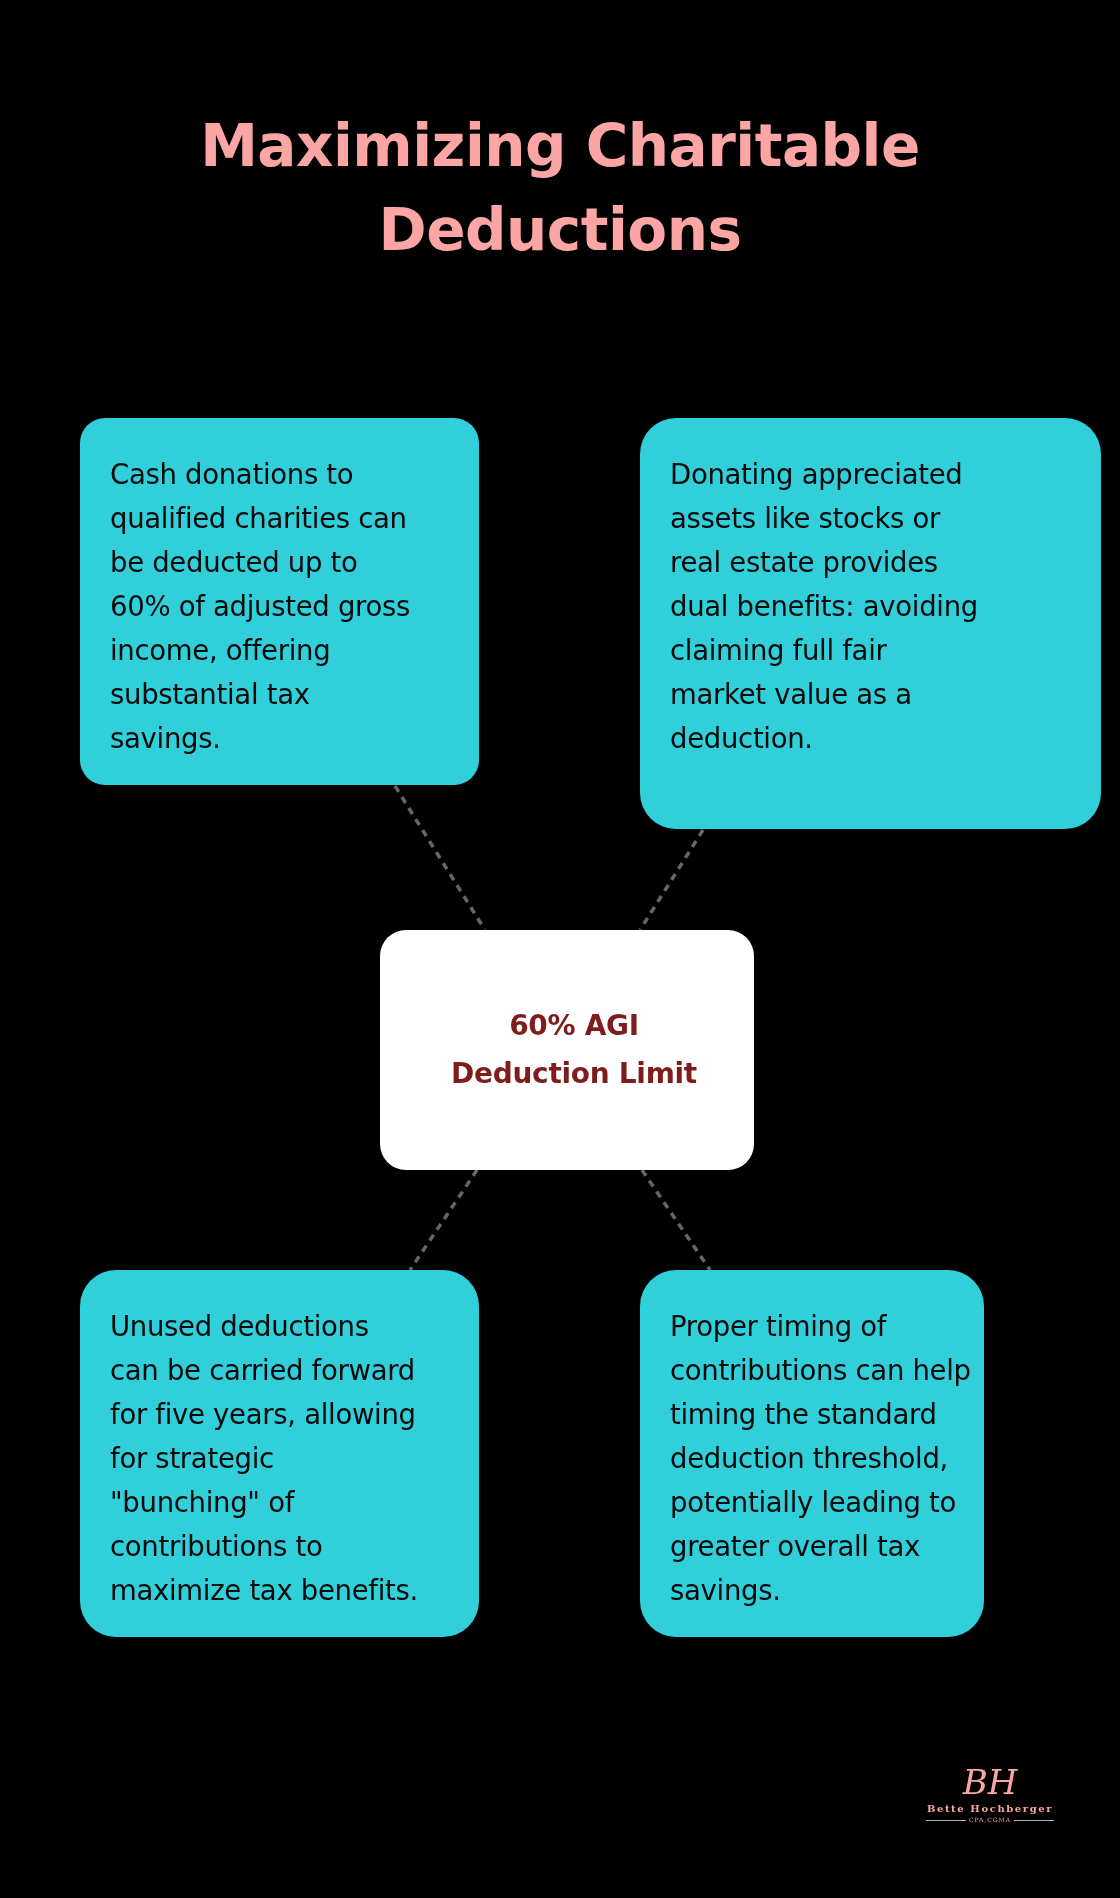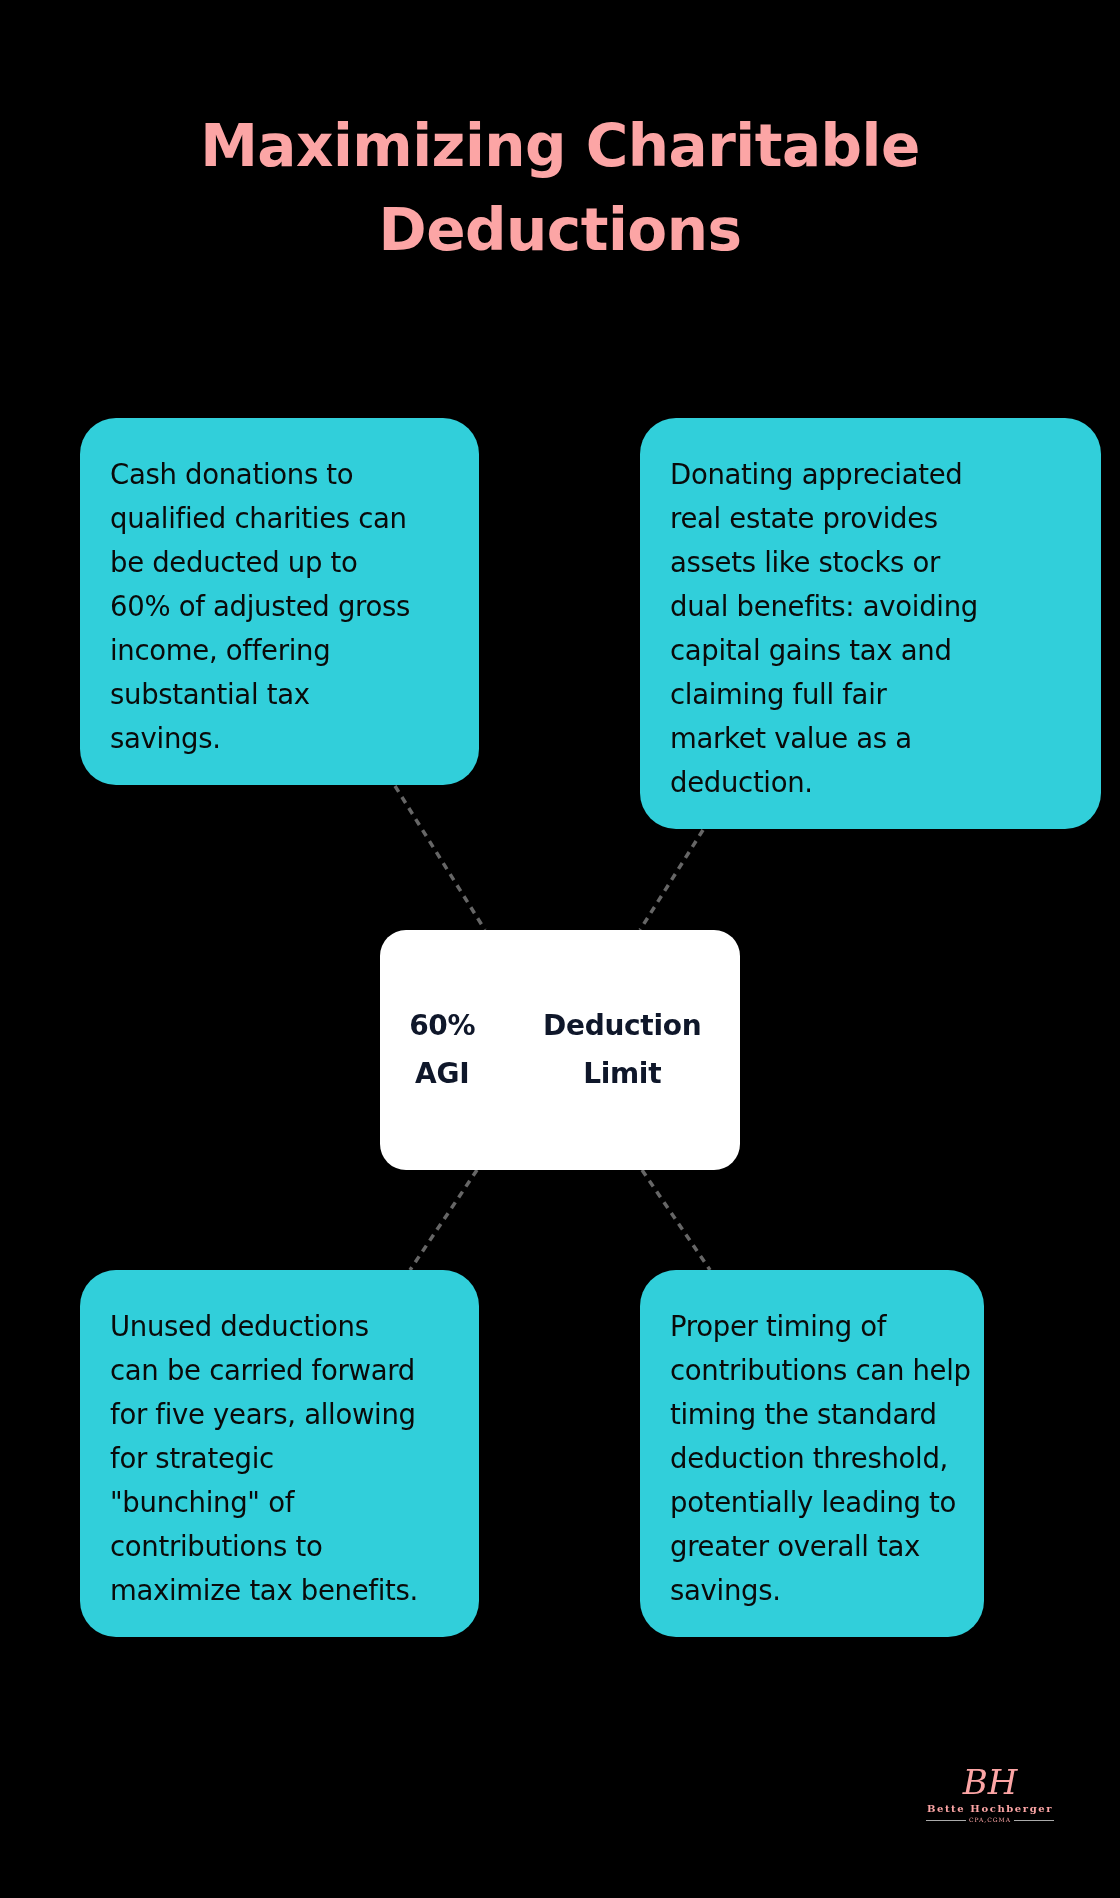--- a/index.html
+++ b/index.html
@@ -8,24 +8,24 @@
   .title { position:absolute; left:0; width:1120px; top:104px; text-align:center;
            color:#fca5a5; font-weight:bold; font-size:58px; line-height:84px;
            font-family:"DejaVu Sans",sans-serif; letter-spacing:-0.5px; }
   .title span { display:block; }
   .lines { position:absolute; left:0; top:0; width:1120px; height:1898px; }
   .box { position:absolute; background:#31CFDA; border-radius:36px; box-sizing:border-box;
          padding:34px 20px 20px 30px; color:#0a0a0a; font-size:27.5px; line-height:44px;
          font-family:"DejaVu Sans",sans-serif; letter-spacing:-0.3px; }
   .box span { display:block; white-space:nowrap; }
   .center { position:absolute; left:380px; top:930px; width:360px; height:240px;
-            background:#fff; border-radius:26px; display:flex; flex-direction:row;
-            align-items:center; justify-content:center; color:#0f172a;
+            background:#fff; border-radius:26px; display:flex; flex-direction:column;
+            align-items:center; justify-content:center; color:#7f1d1d;
             font-weight:bold; font-size:28px; line-height:48px;
-            font-family:"DejaVu Sans",sans-serif; text-align:center; letter-spacing:-0.3px; }
+            font-family:"DejaVu Sans",sans-serif; text-align:center; letter-spacing:-0.3px;padding-left:14px; }
   .center span { display:block; }
   .logo { position:absolute; left:920px; top:1762px; width:140px; height:80px; color:#fca5a5; text-align:center; }
   .logo .mono { font-family:"DejaVu Serif",serif; font-style:italic; font-size:34px; line-height:40px; }
   .logo .name { font-family:"DejaVu Serif",serif; font-size:10px; letter-spacing:1.6px; font-weight:bold; line-height:14px; }
   .logo .cred { font-family:"DejaVu Serif",serif; font-size:6px; letter-spacing:1px; line-height:8px; position:relative; }
   .logo .cred::before, .logo .cred::after { content:""; position:absolute; top:4px; width:40px; height:1px; background:#aaa; }
   .logo .cred::before { left:6px; } .logo .cred::after { right:6px; }
 </style>
 </head>
 <body>
@@ -37,36 +37,35 @@
 
 <svg class="lines" viewBox="0 0 1120 1898">
   <g stroke="#666" stroke-width="3.5" stroke-dasharray="7 6" fill="none">
     <line x1="395" y1="786" x2="485" y2="930"></line>
     <line x1="703" y1="830" x2="640" y2="930"></line>
     <line x1="477" y1="1170" x2="410" y2="1270"></line>
     <line x1="642" y1="1170" x2="710" y2="1270"></line>
   </g>
 </svg>
 
-<div class="box" style="left:80px; top:418px; width:399px; height:367px;">
+<div class="box" style="left:80px; top:418px; width:399px; height:367px;border-radius:25px;">
   <span>Cash donations to</span>
   <span>qualified charities can</span>
   <span>be deducted up to</span>
   <span>60% of adjusted gross</span>
   <span>income, offering</span>
   <span>substantial tax</span>
   <span>savings.</span>
 </div>
 
 <div class="box" style="left:640px; top:418px; width:461px; height:411px;">
   <span>Donating appreciated</span>
+  <span>assets like stocks or</span>
   <span>real estate provides</span>
-  <span>assets like stocks or</span>
   <span>dual benefits: avoiding</span>
-  <span>capital gains tax and</span>
   <span>claiming full fair</span>
   <span>market value as a</span>
   <span>deduction.</span>
 </div>
 
 <div class="center">
   <span>60% AGI</span>
   <span>Deduction Limit</span>
 </div>
 

